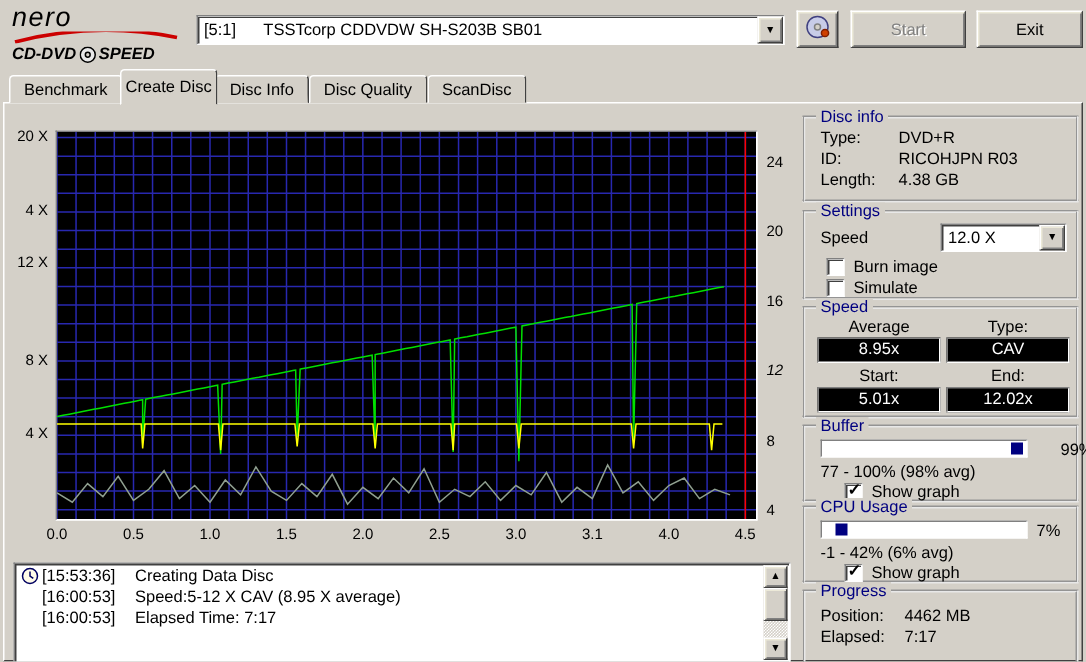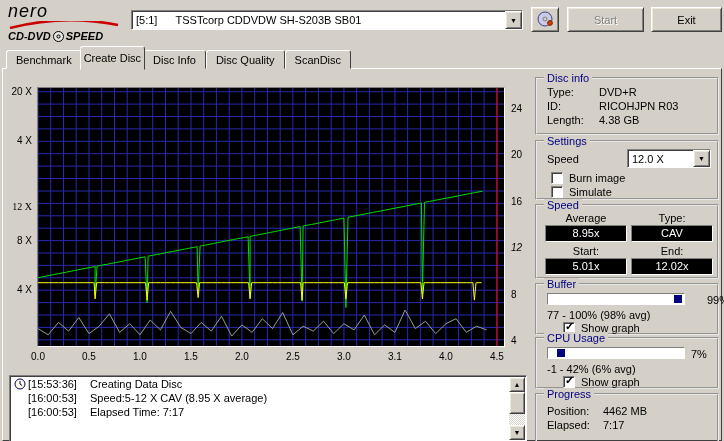--- a/index.html
+++ b/index.html
@@ -141,21 +141,21 @@
   <div class="tab">Disc Info</div>
   <div class="tab">Disc Quality</div>
   <div class="tab">ScanDisc</div>
 </div>
 
 <div class="abs page">
 
   <div class="abs axis" id="y-left" style="left:1px; top:19px; width:31px; height:258px;">
       <div class="ytick" style="top: -2.27885px; text-align: center;">20 X</div>
       <div class="ytick" style="top: 47.3365px;">4 X</div>
-      <div class="ytick" style="top: 113px; font-family: Liberation Serif, serif;">12 X</div>
+      <div class="ytick" style="top: 82px;">12 X</div>
       <div class="ytick" style="top: 146.567px;">8 X</div>
       <div class="ytick" style="top: 196.183px;">4 X</div>
     </div>
   <div class="abs plot-wrap sunken">
     <div id="plot"><svg width="466" height="258" xmlns="http://www.w3.org/2000/svg">
           <rect x="0" y="0" width="466" height="258" fill="#000000"></rect>
           <line x1="0.0" y1="0" x2="0.0" y2="258" stroke="#2828b0" stroke-width="1"></line>
           <line x1="12.7" y1="0" x2="12.7" y2="258" stroke="#2828b0" stroke-width="1"></line>
           <line x1="25.5" y1="0" x2="25.5" y2="258" stroke="#2828b0" stroke-width="1"></line>
           <line x1="38.2" y1="0" x2="38.2" y2="258" stroke="#2828b0" stroke-width="1"></line>

